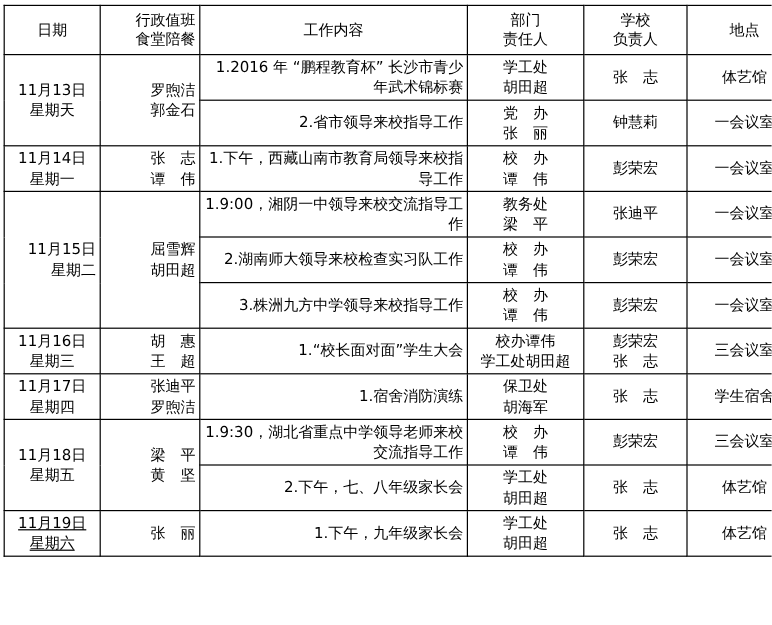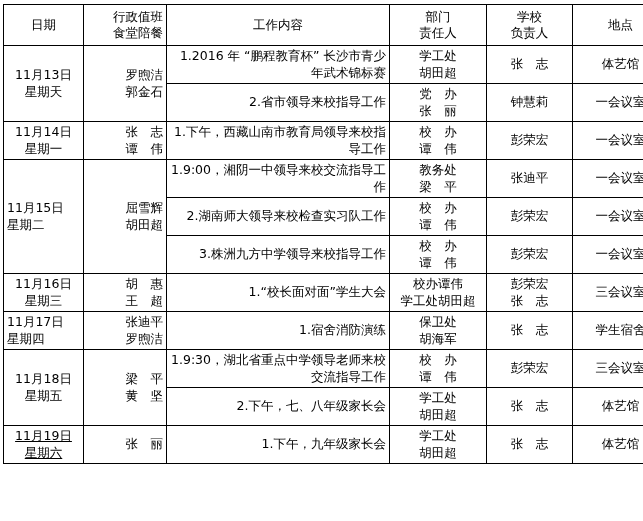--- a/index.html
+++ b/index.html
@@ -120,21 +120,21 @@
           </td>
           <td class="c-work work-cell">1.下午，西藏山南市教育局领导来校指导工作</td>
           <td class="c-dept">
             <span class="stack-line">校　办</span>
             <span class="stack-line">谭　伟</span>
           </td>
           <td class="c-leader">彭荣宏</td>
           <td class="c-place">一会议室</td>
         </tr>
         <tr>
-          <td class="c-date date-cell" rowspan="3" style="text-align: left;">
+          <td class="c-date date-cell" rowspan="3" style="text-align: right;">
             <span class="stack-line">11月15日</span>
             <span class="stack-line">星期二</span>
           </td>
           <td class="c-duty" rowspan="3">
             <span class="stack-line">屈雪辉</span>
             <span class="stack-line">胡田超</span>
           </td>
           <td class="c-work work-cell">1.9:00，湘阴一中领导来校交流指导工作</td>
           <td class="c-dept">
             <span class="stack-line">教务处</span>
@@ -175,21 +175,21 @@
             <span class="stack-line">校办谭伟</span>
             <span class="stack-line">学工处胡田超</span>
           </td>
           <td class="c-leader">
             <span class="stack-line">彭荣宏</span>
             <span class="stack-line">张　志</span>
           </td>
           <td class="c-place">三会议室</td>
         </tr>
         <tr>
-          <td class="c-date date-cell" style="text-align: left;">
+          <td class="c-date date-cell" style="text-align: center;">
             <span class="stack-line">11月17日</span>
             <span class="stack-line">星期四</span>
           </td>
           <td class="c-duty">
             <span class="stack-line">张迪平</span>
             <span class="stack-line">罗煦洁</span>
           </td>
           <td class="c-work work-cell">1.宿舍消防演练</td>
           <td class="c-dept">
             <span class="stack-line">保卫处</span>

